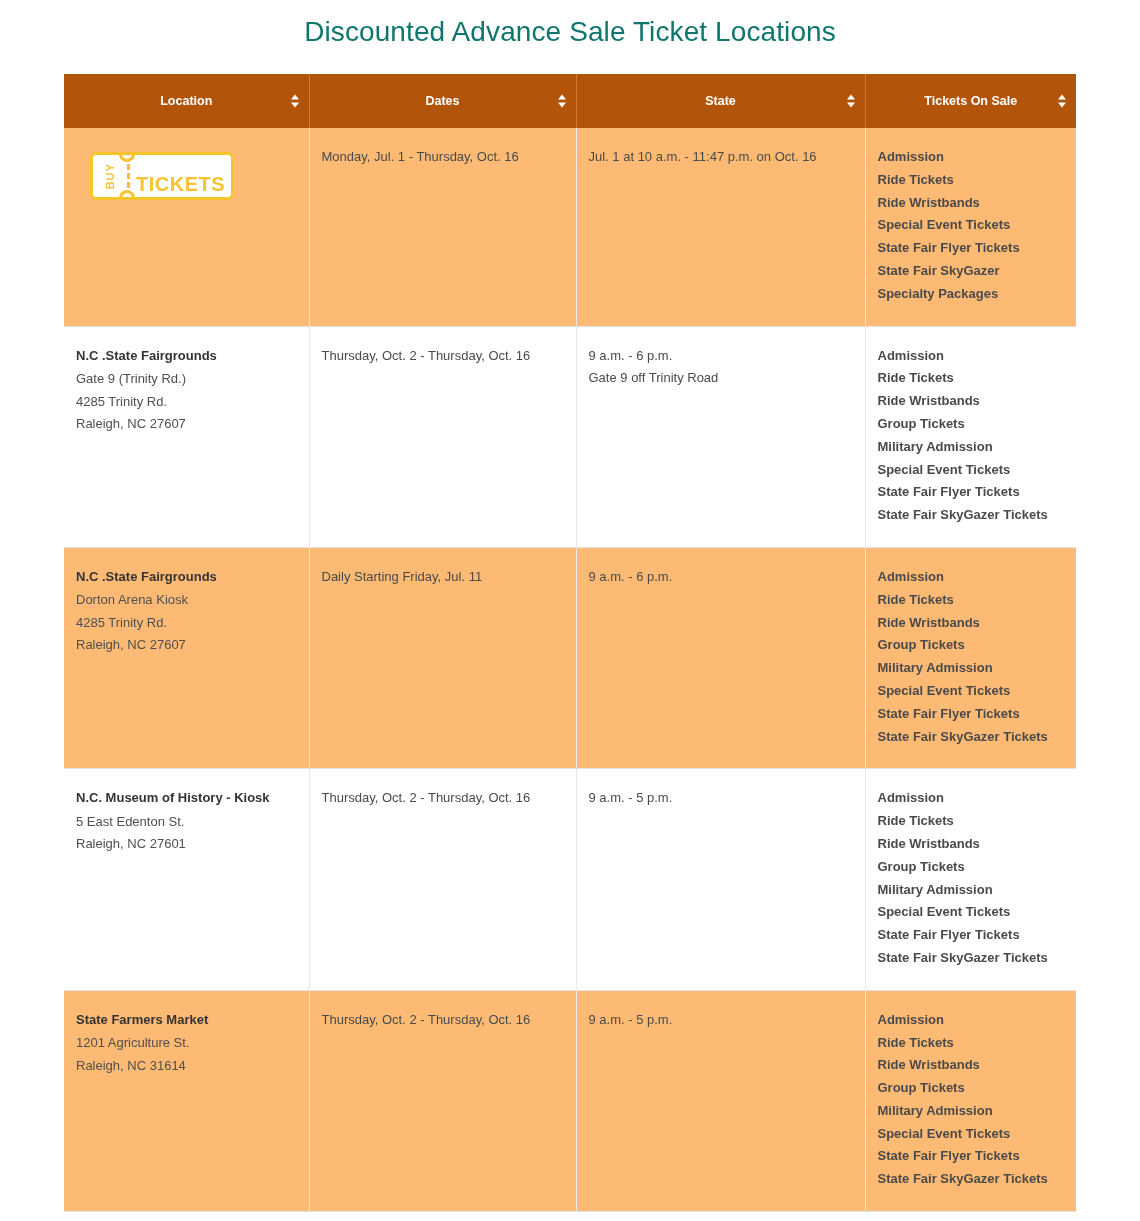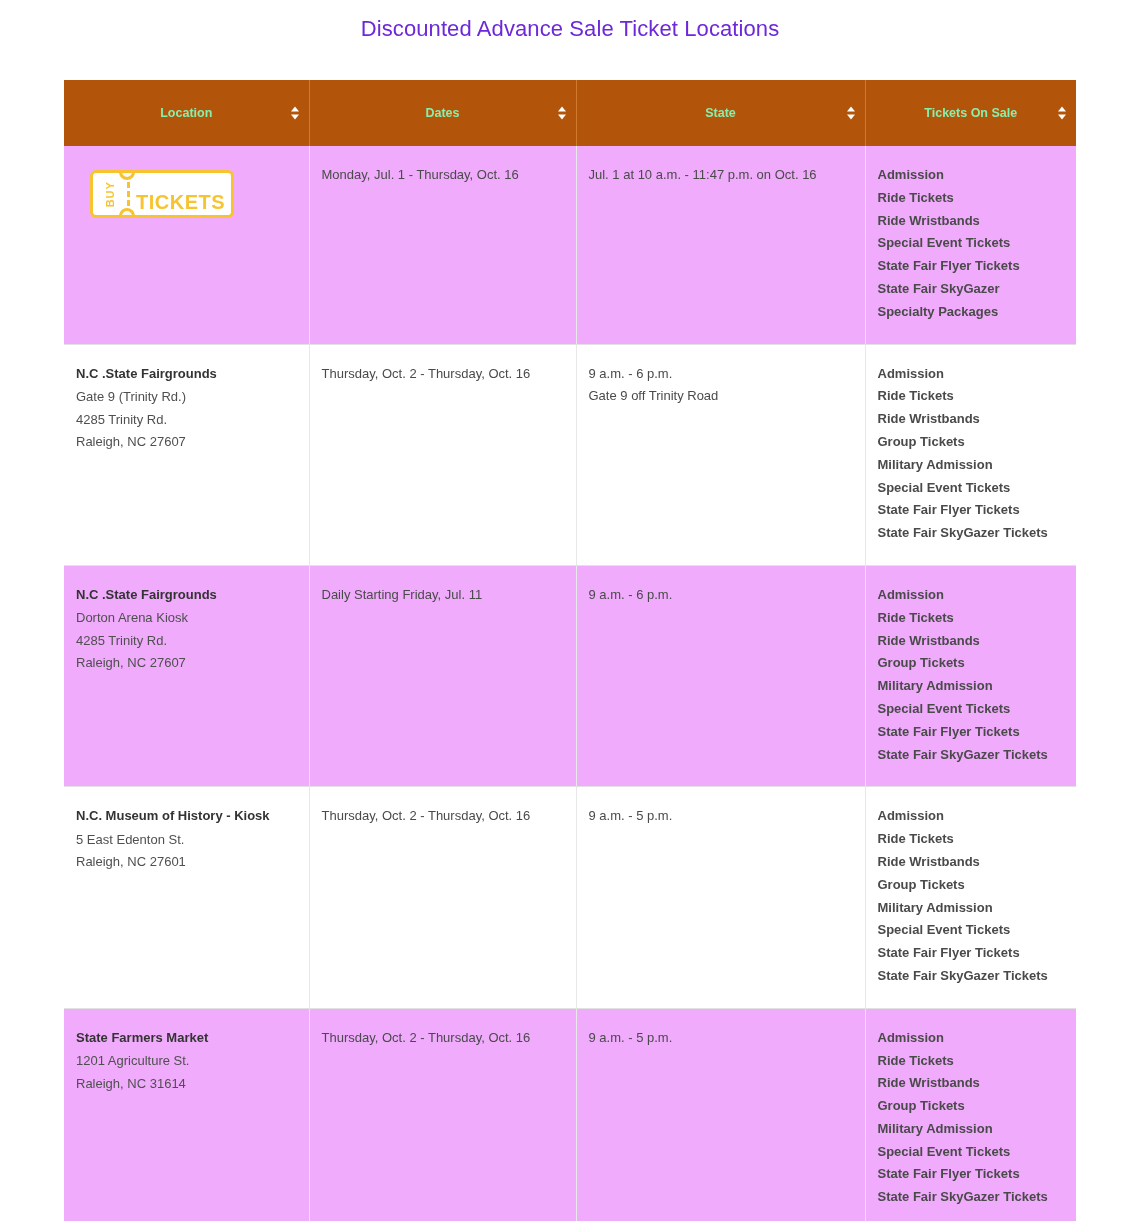--- a/index.html
+++ b/index.html
@@ -13,42 +13,42 @@
     font-family: "Liberation Sans", sans-serif;
     color: #3d3d3d;
   }
   .page {
     width: 1140px;
     box-sizing: border-box;
     padding-top: 6px;
   }
   .page-title {
     text-align: center;
-    font-size: 22px;
+    font-size: 28px;
     font-weight: 400;
-    color: #6d28d9;
-    margin: 10px 0 38px 0;
+    color: #0f766e;
+    margin: 10px 0 26px 0;
     letter-spacing: 0.1px;
   }
   .table-wrap {
     margin: 0 64px;
     width: 1012px;
   }
   table.locations {
     border-collapse: collapse;
     width: 1012px;
     table-layout: fixed;
   }
   table.locations thead th {
     background: #b45309;
     background: #b3540b;
-    color: #86efac;
+    color: #ffffff;
     font-size: 12.5px;
     font-weight: bold;
-    padding: 20px 10px;
+    padding: 14px 10px;
     text-align: center;
     position: relative;
     border-right: 1px solid #c8prefix;
     border-right: 1px solid #cf7a2c;
     height: 26px;
     vertical-align: middle;
   }
   table.locations thead th:last-child {
     border-right: none;
     margin-left: 48px;
@@ -86,21 +86,21 @@
     font-size: 13px;
     line-height: 22.5px;
     border-bottom: 1px solid #e2e2e2;
     border-right: 1px solid #e8e8e8;
     color: #4a4a4a;
   }
   table.locations td:last-child {
     border-right: none;
   }
   table.locations tbody tr.shade td {
-    background: #f0abfc;
+    background: #fdba74;
   }
   table.locations tbody tr.plain td {
     background: #ffffff;
   }
   col.c-location { width: 245px; }
   col.c-dates    { width: 267px; }
   col.c-hours    { width: 289px; }
   col.c-tickets  { width: 211px; }
 
   .loc-name {

